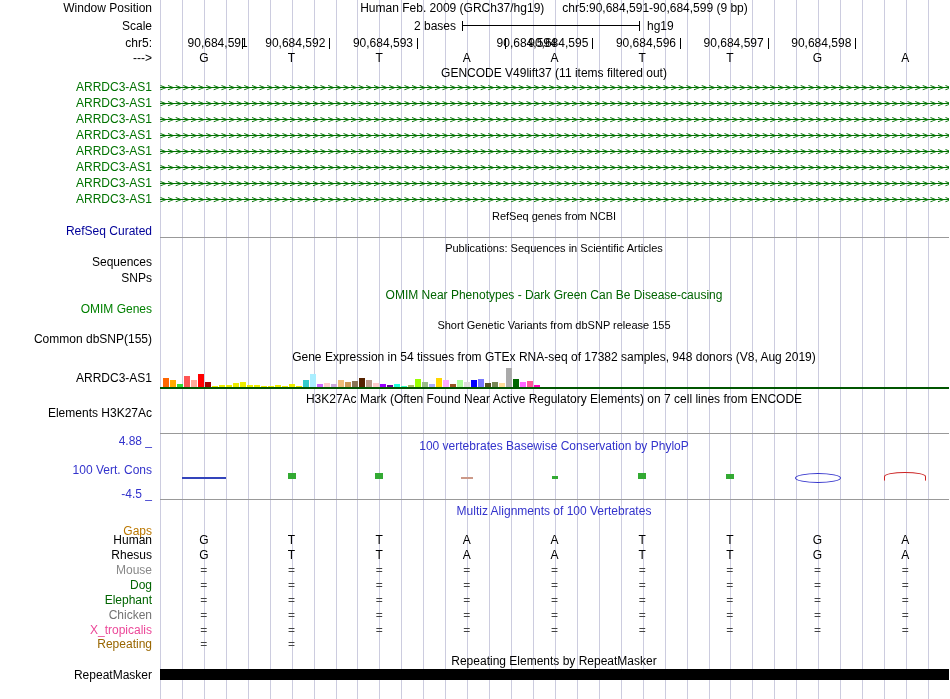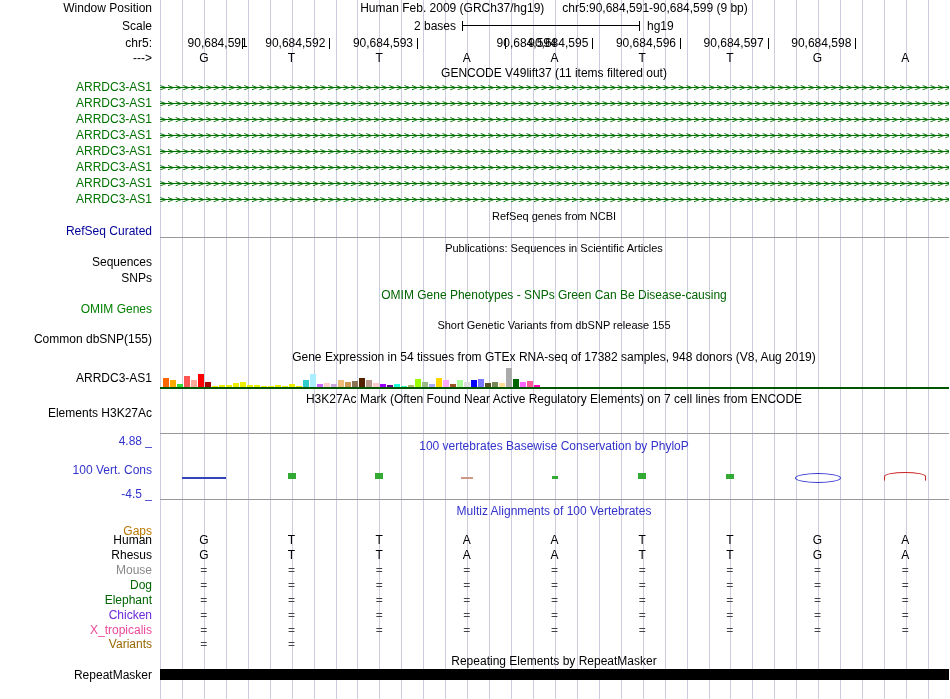--- a/index.html
+++ b/index.html
@@ -148,21 +148,21 @@
     <div class="title small">Publications: Sequences in Scientific Articles</div>
   </div>
   <div class="row" style="top:255px">
     <div class="lbl">Sequences</div>
   </div>
   <div class="row" style="top:271px">
     <div class="lbl">SNPs</div>
   </div>
 
   <div class="row" style="top:288px">
-    <div class="title dkgreen">OMIM Gene Phenotypes - SNPs Green Can Be Disease-causing</div>
+    <div class="title dkgreen">OMIM Near Phenotypes - Dark Green Can Be Disease-causing</div>
   </div>
   <div class="row" style="top:302px">
     <div class="lbl mgreen">OMIM Genes</div>
   </div>
 
   <div class="row" style="top:318px">
     <div class="title small">Short Genetic Variants from dbSNP release 155</div>
   </div>
   <div class="row" style="top:332px">
     <div class="lbl">Common dbSNP(155)</div>
@@ -326,21 +326,21 @@
         <div class="basecell eq" style="left: 247.667px; width: 87.6667px;">=</div>
         <div class="basecell eq" style="left: 335.333px; width: 87.6667px;">=</div>
         <div class="basecell eq" style="left: 423px; width: 87.6667px;">=</div>
         <div class="basecell eq" style="left: 510.667px; width: 87.6667px;">=</div>
         <div class="basecell eq" style="left: 598.333px; width: 87.6667px;">=</div>
         <div class="basecell eq" style="left: 686px; width: 87.6667px;">=</div>
         <div class="basecell eq" style="left: 773.667px; width: 87.6667px;">=</div>
         <div class="basecell eq" style="left: 861.333px; width: 87.6667px;">=</div>
       </div>
       <div class="row" style="top: 608px;">
-        <div class="lbl" style="color: #6d28d9;">Chicken</div>
+        <div class="lbl" style="color: #737373;">Chicken</div>
         <div class="basecell eq" style="left: 160px; width: 87.6667px;">=</div>
         <div class="basecell eq" style="left: 247.667px; width: 87.6667px;">=</div>
         <div class="basecell eq" style="left: 335.333px; width: 87.6667px;">=</div>
         <div class="basecell eq" style="left: 423px; width: 87.6667px;">=</div>
         <div class="basecell eq" style="left: 510.667px; width: 87.6667px;">=</div>
         <div class="basecell eq" style="left: 598.333px; width: 87.6667px;">=</div>
         <div class="basecell eq" style="left: 686px; width: 87.6667px;">=</div>
         <div class="basecell eq" style="left: 773.667px; width: 87.6667px;">=</div>
         <div class="basecell eq" style="left: 861.333px; width: 87.6667px;">=</div>
       </div>
@@ -350,21 +350,21 @@
         <div class="basecell eq" style="left: 247.667px; width: 87.6667px;">=</div>
         <div class="basecell eq" style="left: 335.333px; width: 87.6667px;">=</div>
         <div class="basecell eq" style="left: 423px; width: 87.6667px;">=</div>
         <div class="basecell eq" style="left: 510.667px; width: 87.6667px;">=</div>
         <div class="basecell eq" style="left: 598.333px; width: 87.6667px;">=</div>
         <div class="basecell eq" style="left: 686px; width: 87.6667px;">=</div>
         <div class="basecell eq" style="left: 773.667px; width: 87.6667px;">=</div>
         <div class="basecell eq" style="left: 861.333px; width: 87.6667px;">=</div>
       </div>
       <div class="row" style="top: 637px;">
-        <div class="lbl" style="color: rgb(153, 102, 0);">Variants</div>
+        <div class="lbl" style="color: rgb(153, 102, 0);">Repeating</div>
         <div class="basecell eq" style="left: 160px; width: 87.6667px;">=</div>
         <div class="basecell eq" style="left: 247.667px; width: 87.6667px;">=</div>
       </div>
     </div>
 
   <div class="row" style="top:654px">
     <div class="title">Repeating Elements by RepeatMasker</div>
   </div>
   <div class="row" style="top:668px">
     <div class="lbl">RepeatMasker</div>

